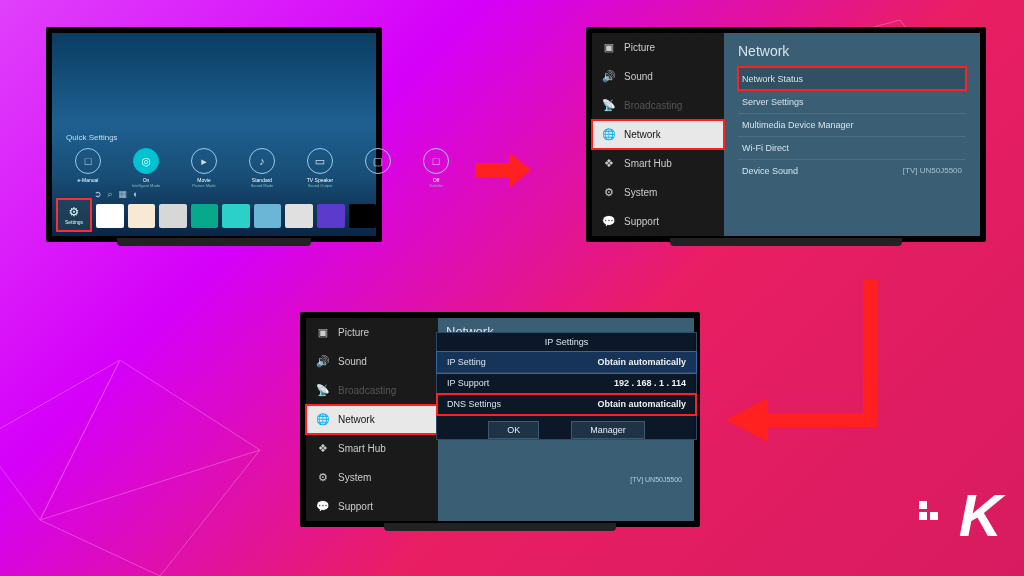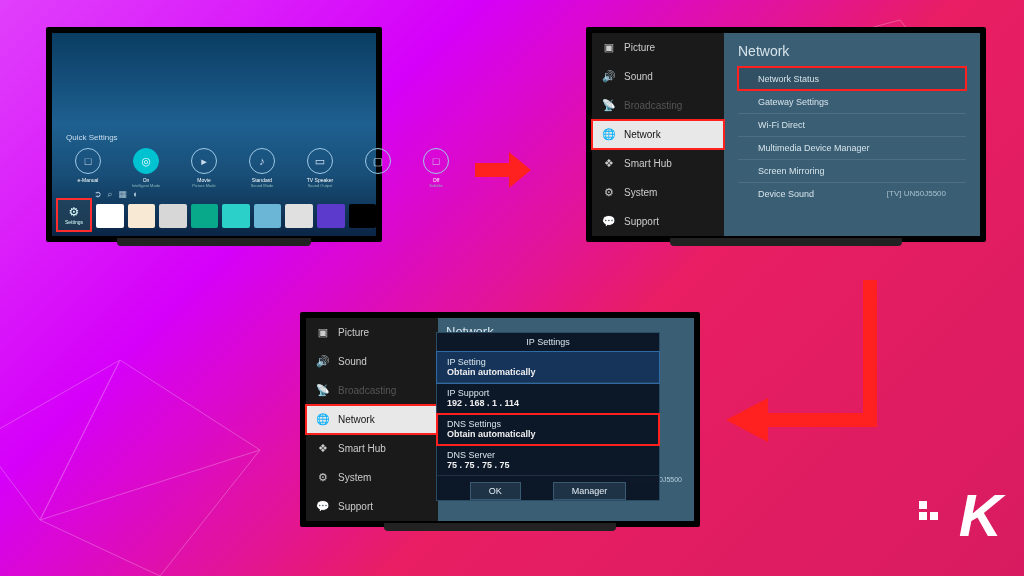--- a/index.html
+++ b/index.html
@@ -123,21 +123,21 @@
     background: #e8e8e8; color: #111;
     outline: 2px solid #ff2020; outline-offset: -1px;
   }
   .menu-item .icon { width: 14px; text-align: center; font-size: 11px; }
   .panel {
     flex: 1; padding: 10px 14px; color: #d6e3ea;
   }
   .panel-title { font-size: 14px; margin-bottom: 8px; }
   .panel-row {
     font-size: 9px;
-    padding: 6px 20px;
+    padding: 6px 4px;
     border-top: 1px solid rgba(255,255,255,.1);
     display: flex; justify-content: space-between;
   }
   .panel-row:first-of-type { border-top: none; }
   .panel-row.hl { outline: 2px solid #ff2020; outline-offset: -1px; background: rgba(0,0,0,.15); }
   .panel-row .val { color: #a9c0cc; font-size: 8px; }
 
   
   .arrow-dl {
     position: absolute; left: 720px; top: 280px;
@@ -148,36 +148,35 @@
   .tv3 { left: 300px; top: 312px; width: 400px; height: 215px; }
   .tv3-screen {
     width: 100%; height: 100%;
     display: flex;
     background: #3a5f75;
     position: relative;
   }
   .dialog {
     position: absolute;
     left: 130px; top: 14px;
-    width: 224px;
+    width: 261px;
     background: rgba(10,20,35,0.96);
     border: 1px solid #2b4a63;
     color: #d8e4ec;
     font-size: 9px;
   }
   .dialog-title {
     text-align: center; padding: 4px 0;
     border-bottom: 1px solid #2b4a63;
     font-size: 9px;
   }
   .dialog-row {
     display: flex; justify-content: space-between;
     padding: 5px 10px;
     border-bottom: 1px solid rgba(80,110,130,.3);
-    flex-direction: column;
   }
   .dialog-row.sel {
     background: #16345a;
     outline: 1px solid #2e6aa6;
   }
   .dialog-row.hl {
     outline: 2px solid #ff2020; outline-offset: -1px;
   }
   .dialog-row .v { color: #f0f0f0; font-weight: bold; }
   .dialog-btns {
@@ -329,30 +328,27 @@
           <span class="icon">💬</span>
           <span>Support</span>
         </div>
     </div>
     <div class="panel">
       <div class="panel-title">Network</div>
       <div class="panel-row hl">
           <span>Network Status</span>
         </div>
       <div class="panel-row">
-          <span>Gateway Settings</span>
+          <span>Server Settings</span>
+        </div>
+      <div class="panel-row">
+          <span>Multimedia Device Manager</span>
         </div>
       <div class="panel-row">
           <span>Wi-Fi Direct</span>
-        </div>
-      <div class="panel-row">
-          <span>Multimedia Device Manager</span>
-        </div>
-      <div class="panel-row">
-          <span>Screen Mirroring</span>
         </div>
       <div class="panel-row">
           <span>Device Sound</span>
           <span class="val">[TV] UN50J5500</span>
         </div>
     </div>
   </div>
 </div>
 
 <svg class="arrow-dl" viewBox="0 0 180 210">
@@ -402,24 +398,20 @@
           <span class="v">Obtain automatically</span>
         </div>
       <div class="dialog-row">
           <span>IP Support</span>
           <span class="v">192 . 168 . 1 . 114</span>
         </div>
       <div class="dialog-row hl">
           <span>DNS Settings</span>
           <span class="v">Obtain automatically</span>
         </div>
-      <div class="dialog-row">
-          <span>DNS Server</span>
-          <span class="v">75 . 75 . 75 . 75</span>
-        </div>
       <div class="dialog-btns">
         <div class="dialog-btn">OK</div>
         <div class="dialog-btn">Manager</div>
       </div>
     </div>
   </div>
 </div>
 
 <div class="kdots">
   <div class="row">

